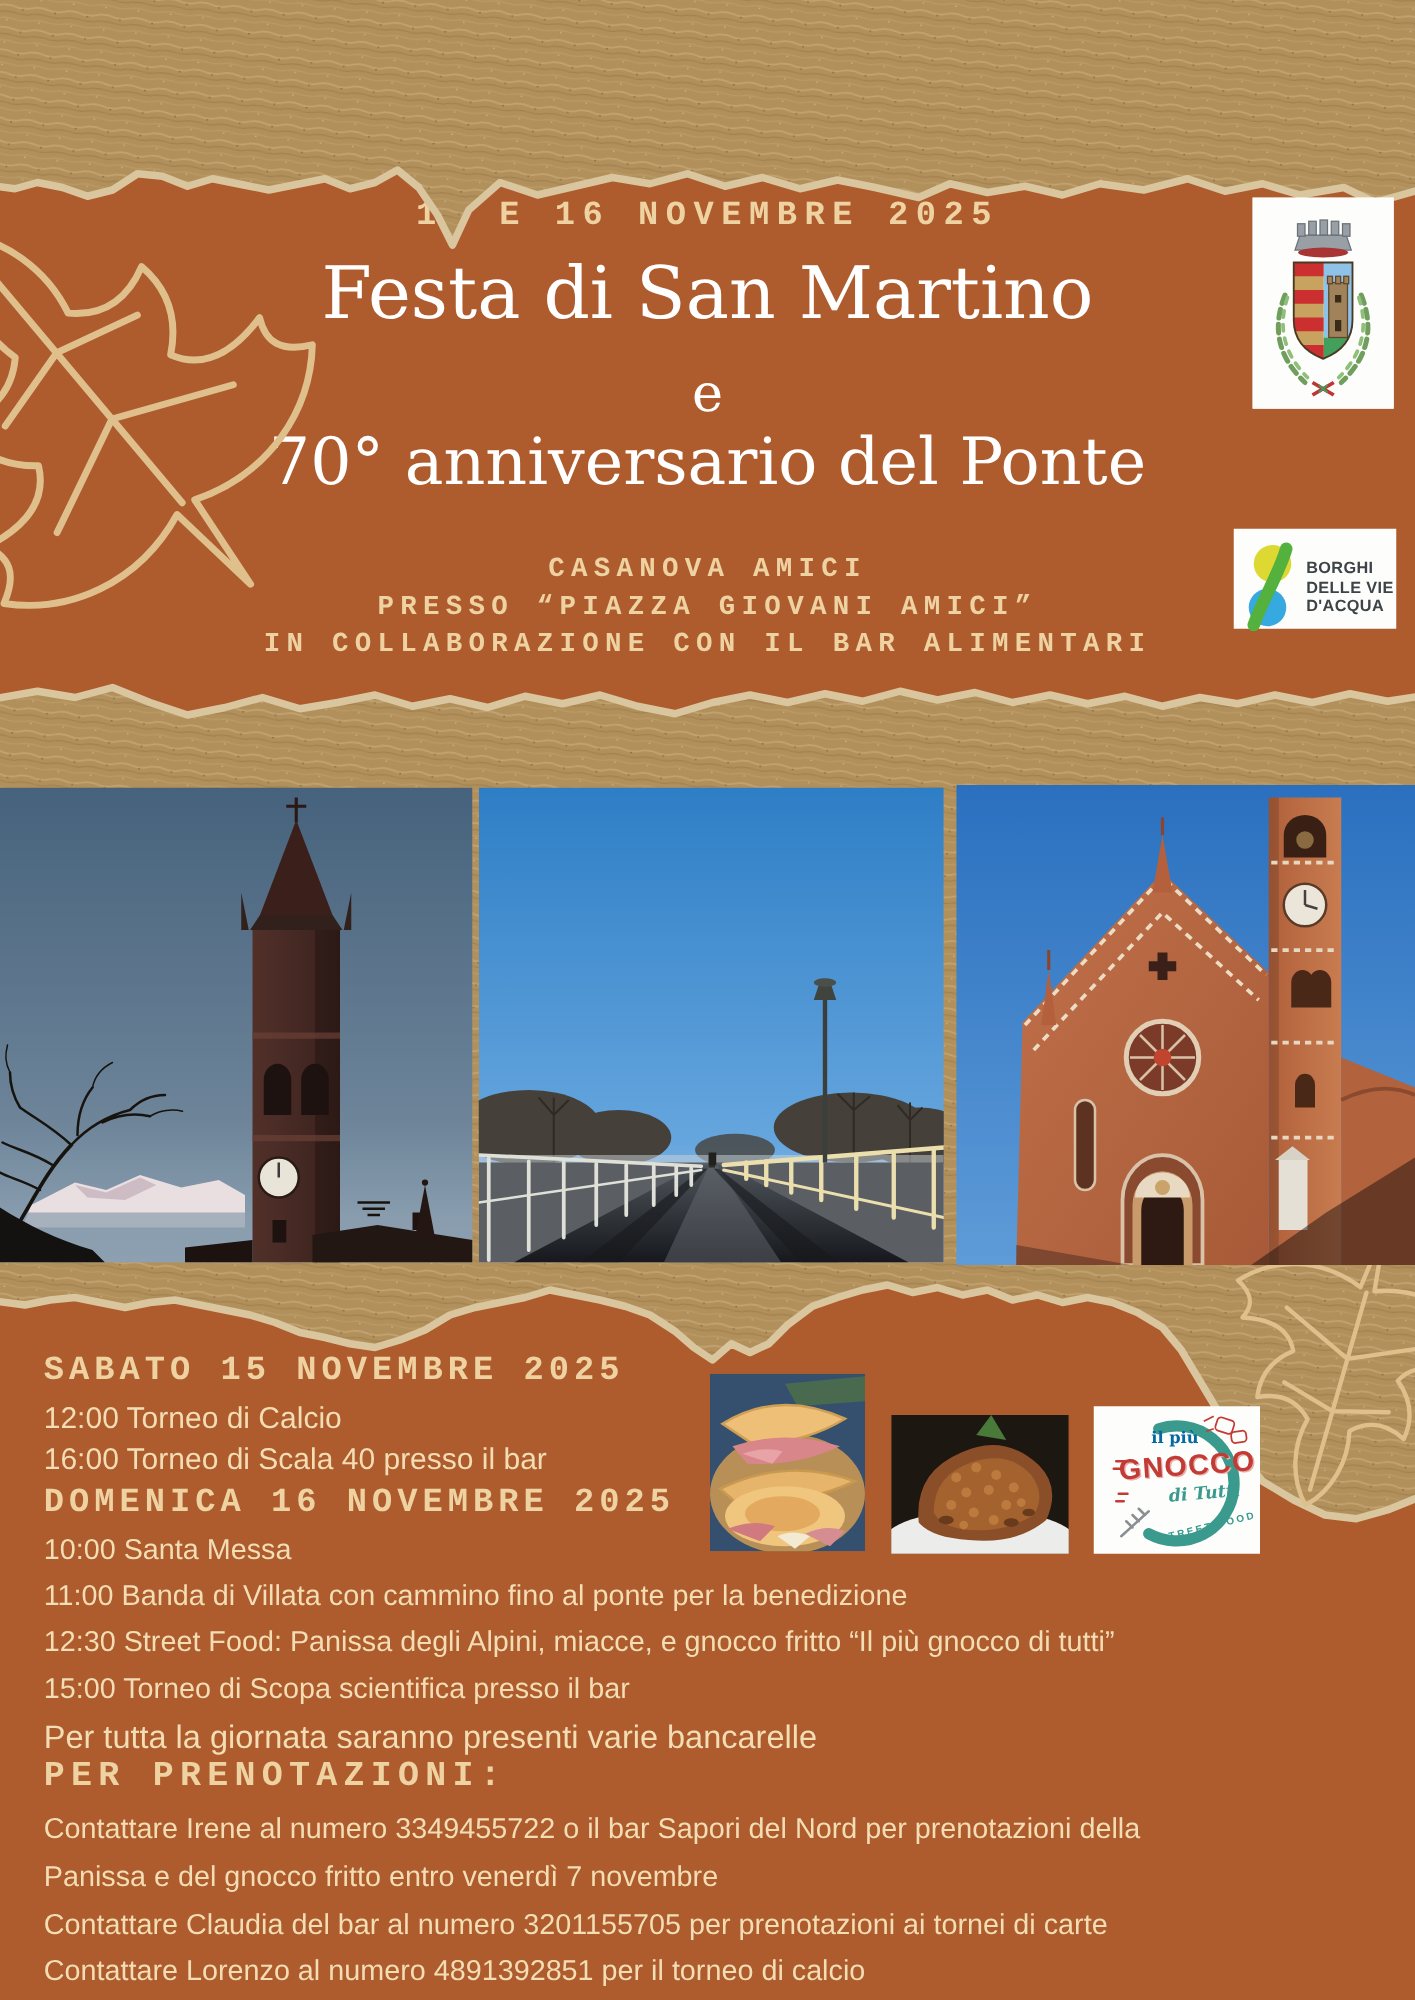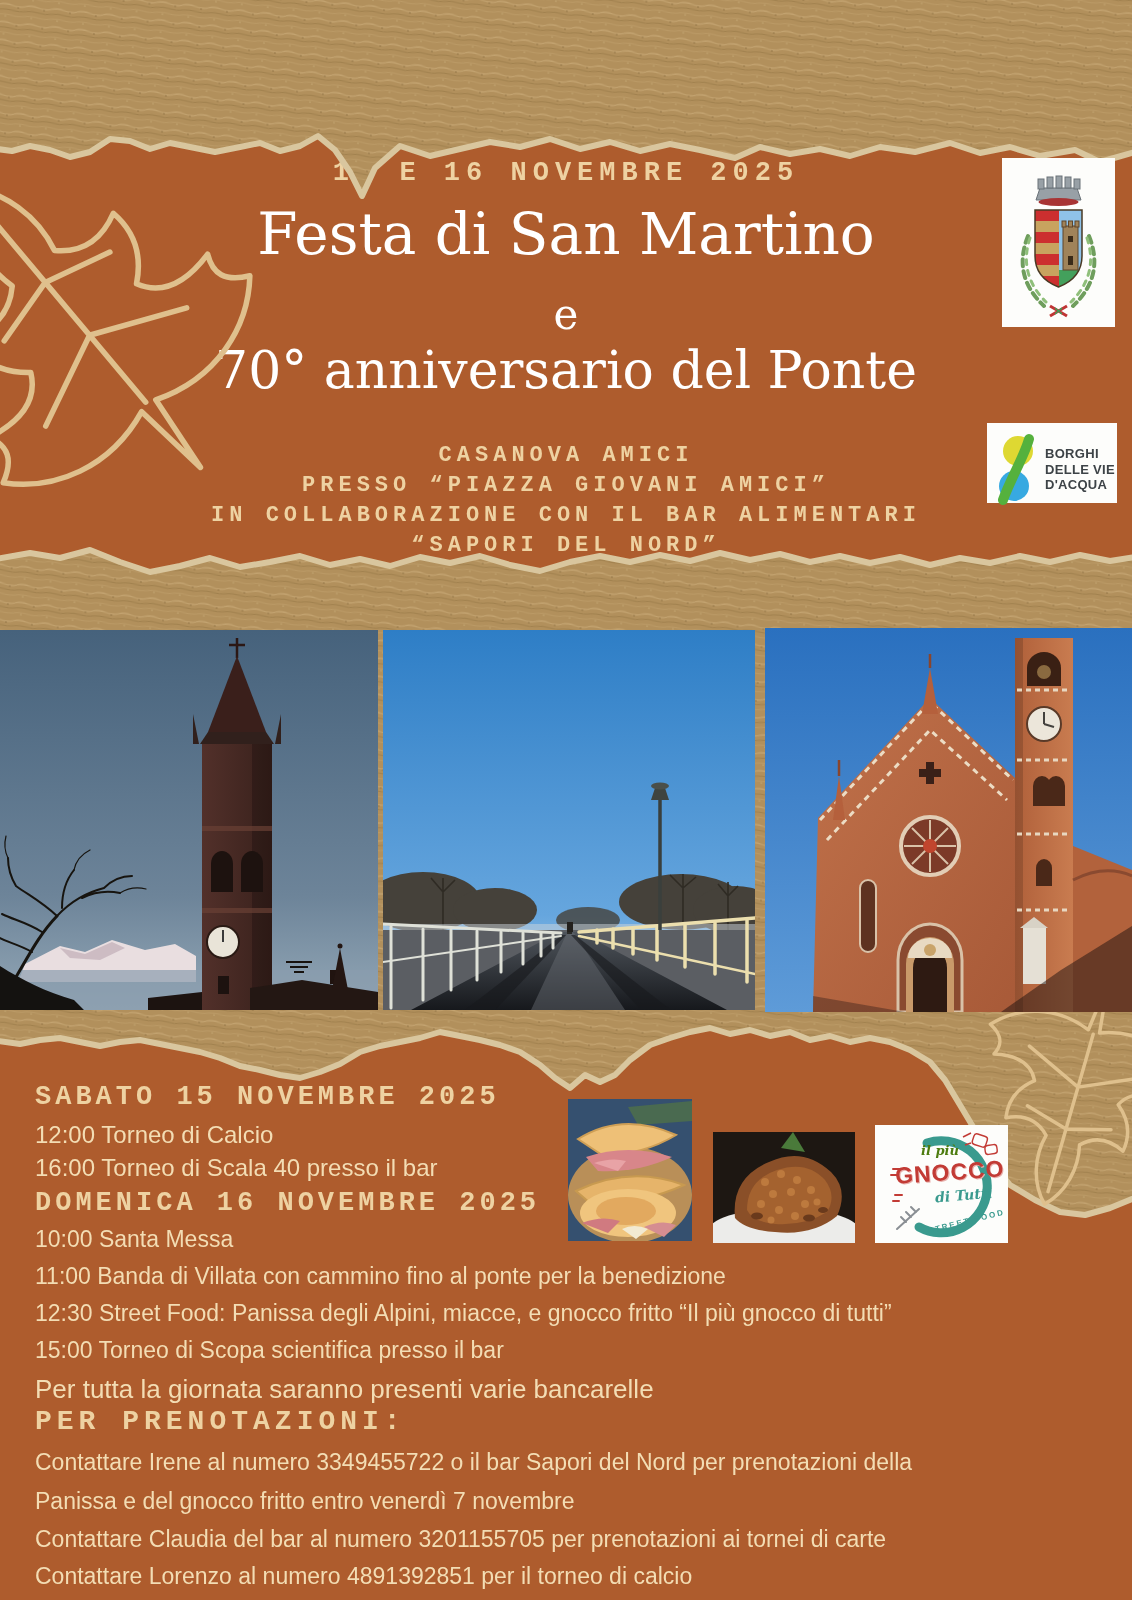--- a/index.html
+++ b/index.html
@@ -272,21 +272,20 @@
 
   <div class="abs center tw" style="top:158px;font-size:27px;letter-spacing:6px">15 E 16 NOVEMBRE 2025</div>
   <div class="abs center script" style="top:200px;font-size:58px">Festa di San Martino</div>
   <div class="abs center script" style="top:290px;font-size:42px">e</div>
   <div class="abs center script" style="top:340px;font-size:52px">70° anniversario del Ponte</div>
 
   <div class="abs center" style="top:441px;z-index:4">
     <div class="tw" style="font-size:22px;letter-spacing:5px;line-height:30px">CASANOVA AMICI</div>
     <div class="tw" style="font-size:22px;letter-spacing:5px;line-height:30px">PRESSO “PIAZZA GIOVANI AMICI”</div>
     <div class="tw" style="font-size:22px;letter-spacing:5px;line-height:30px">IN COLLABORAZIONE CON IL BAR ALIMENTARI</div>
-    <div class="tw" style="font-size:22px;letter-spacing:5px;line-height:30px">“SAPORI DEL NORD”</div>
   </div>
 
   <div class="abs tw" style="left:35px;top:1082px;font-size:27px;letter-spacing:4px;z-index:4">SABATO 15 NOVEMBRE 2025</div>
   <div class="abs body-text" style="left:35px;top:1121px;font-size:24px;z-index:4">12:00 Torneo di Calcio</div>
   <div class="abs body-text" style="left:35px;top:1154px;font-size:24px;z-index:4">16:00 Torneo di Scala 40 presso il bar</div>
 
   <div class="abs tw" style="left:35px;top:1188px;font-size:27px;letter-spacing:4px;z-index:4">DOMENICA 16 NOVEMBRE 2025</div>
   <div class="abs body-text" style="left:35px;top:1226px;font-size:23px;z-index:4">10:00 Santa Messa</div>
   <div class="abs body-text" style="left:35px;top:1263px;font-size:23px;z-index:4">11:00 Banda di Villata con cammino fino al ponte per la benedizione</div>
   <div class="abs body-text" style="left:35px;top:1300px;font-size:23px;z-index:4">12:30 Street Food: Panissa degli Alpini, miacce, e gnocco fritto “Il più gnocco di tutti”</div>
@@ -344,21 +343,21 @@
         <rect x="110" y="20" width="12" height="9" rx="3" transform="rotate(-8 116 24)"></rect>
         <path d="M88,12 l8,-4 M90,20 l6,-2"></path>
       </g>
       <g stroke="#8a8f94" stroke-width="2" fill="none" stroke-linecap="round">
         <path d="M22,104 L44,84 M26,92 l5,5 M31,87 l5,5 M36,82 l5,5"></path>
       </g>
       <g stroke="#c23b35" stroke-width="2" fill="none" stroke-linecap="round">
         <path d="M18,44 h8 M16,50 h7 M20,70 h7 M18,76 h6"></path>
       </g>
     </svg>
-    <div class="abs" style="left:46px;top:18px;color:#4d7c0f;font-weight:bold;font-style:italic;font-size:13px;font-family:'DejaVu Serif',serif;">il più</div>
+    <div class="abs" style="left:46px;top:18px;color:#0369a1;font-weight:bold;font-size:13px;font-family:'DejaVu Serif',serif;">il più</div>
     <div class="abs" style="left:20px;top:34px;color:#c23b35;font-weight:bold;font-size:23px;letter-spacing:1px;transform:rotate(-4deg);font-family:'Liberation Sans',sans-serif;text-shadow:1px 1px 0 #e8b0ac;">GNOCCO</div>
     <div class="abs" style="left:60px;top:62px;color:#3a9a8e;font-weight:bold;font-style:italic;font-size:14px;transform:rotate(-5deg);font-family:'DejaVu Serif',serif;">di Tutti</div>
     <div class="abs" style="left:52px;top:92px;color:#3a9a8e;font-weight:bold;font-size:8px;letter-spacing:2px;transform:rotate(-14deg);">STREET FOOD</div>
   </div>
 
   <div class="abs tw" style="left:35px;top:1406px;font-size:28px;letter-spacing:5px;z-index:4">PER PRENOTAZIONI:</div>
   <div class="abs body-text" style="left:35px;top:1449px;font-size:23px;z-index:4">Contattare Irene al numero 3349455722 o il bar Sapori del Nord per prenotazioni della</div>
   <div class="abs body-text" style="left:35px;top:1488px;font-size:23px;z-index:4">Panissa e del gnocco fritto entro venerdì 7 novembre</div>
   <div class="abs body-text" style="left:35px;top:1526px;font-size:23px;z-index:4">Contattare Claudia del bar al numero 3201155705 per prenotazioni ai tornei di carte</div>
   <div class="abs body-text" style="left:35px;top:1563px;font-size:23px;z-index:4">Contattare Lorenzo al numero 4891392851 per il torneo di calcio</div>

